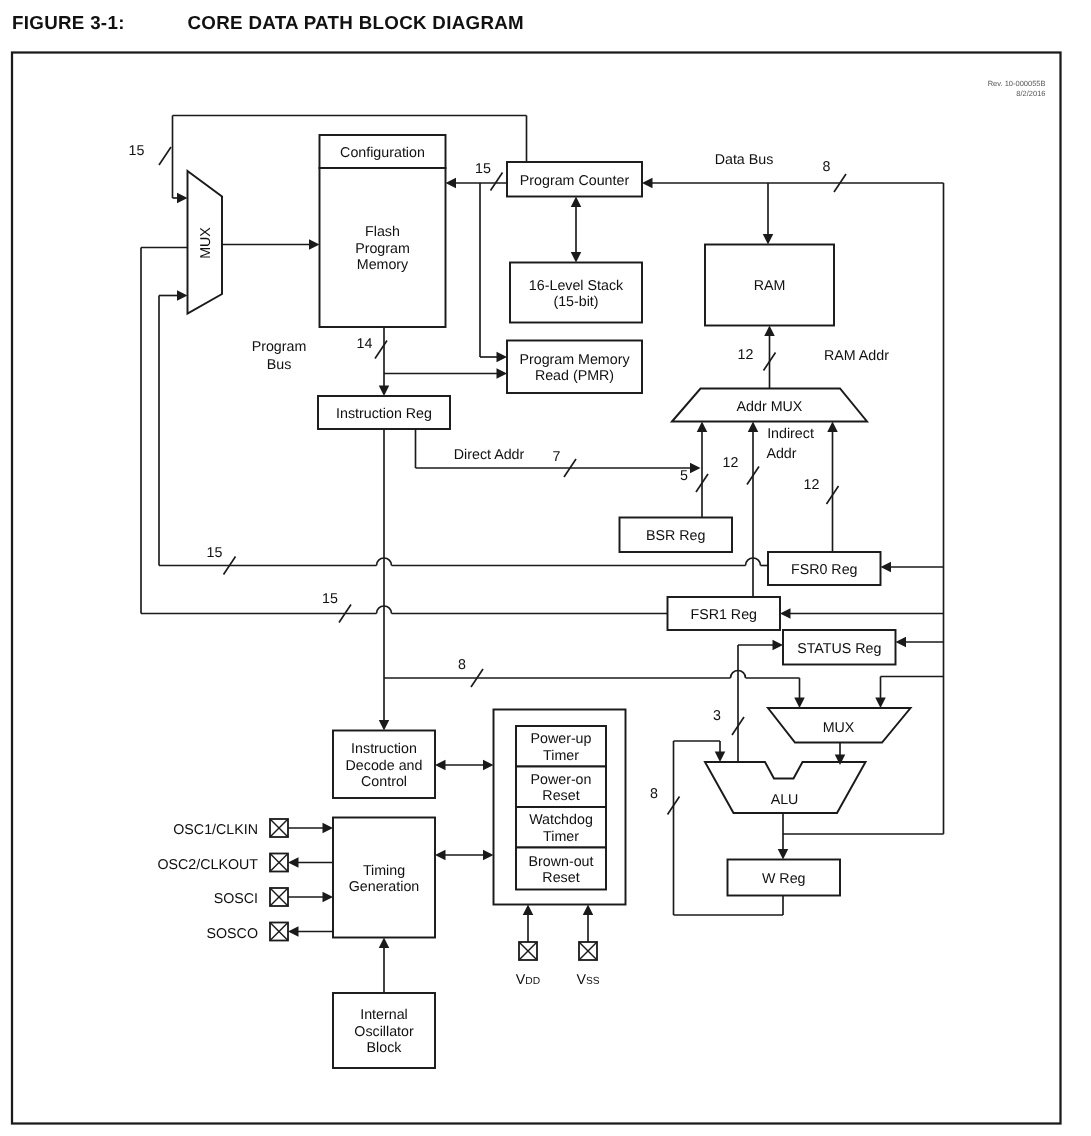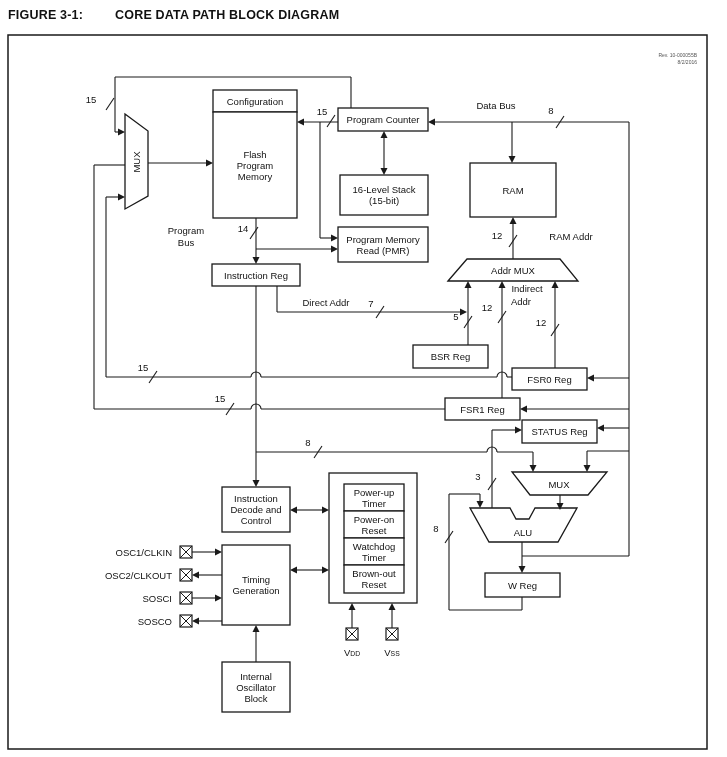--- a/index.html
+++ b/index.html
@@ -1,20 +1,20 @@
 <!DOCTYPE html>
 <html><head>
 <meta charset="utf-8">
 <style>
   html,body{margin:0;padding:0;background:#fff;}
   .page{position:relative;width:727px;height:757px;background:#ffffff;overflow:hidden;
         font-family:"Liberation Sans",sans-serif;}
   .fig-header{position:absolute;left:8px;top:8px;width:690px;color:#111;
               font-size:12.5px;font-weight:bold;letter-spacing:.2px;}
-  .fig-label{display:inline-block;width:107px;}
+  .fig-label{display:inline-block;width:117px;}
   .fig-title{display:inline-block;text-align:right;}
   svg{position:absolute;left:0;top:0;font-family:"Liberation Sans",sans-serif;}
 </style>
 </head>
 <body>
 
 <div class="page">
   <div class="fig-header">
     <span class="fig-label">FIGURE 3-1:</span><span class="fig-title">CORE DATA PATH BLOCK DIAGRAM</span>
   </div>

